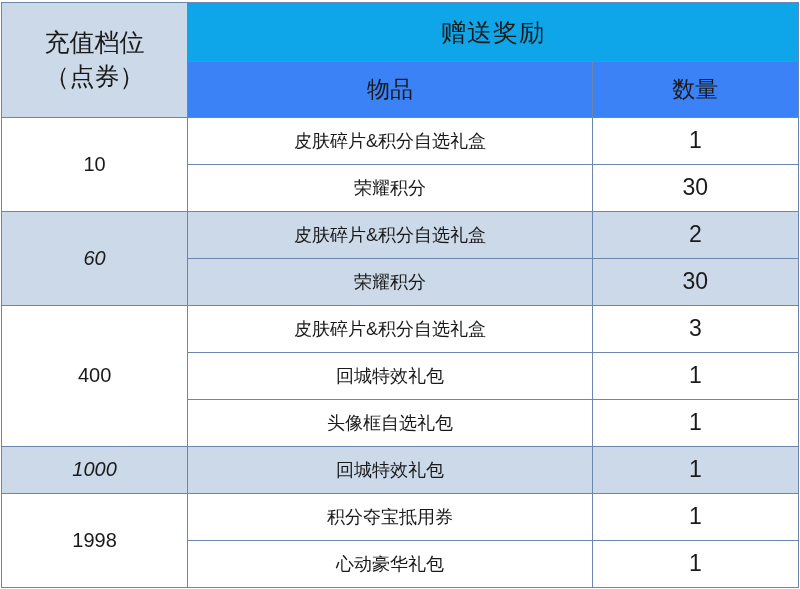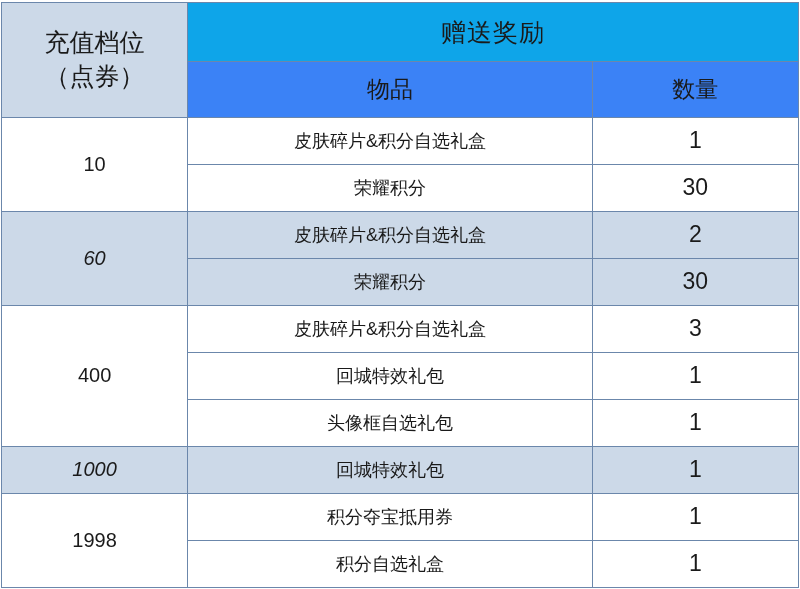--- a/index.html
+++ b/index.html
@@ -137,18 +137,18 @@
         <td class="item-cell">回城特效礼包</td>
         <td class="count-cell">1</td>
       </tr>
 
       <tr class="band-light">
         <td class="tier-cell tier-white" rowspan="2">1998</td>
         <td class="item-cell">积分夺宝抵用券</td>
         <td class="count-cell">1</td>
       </tr>
       <tr class="band-light">
-        <td class="item-cell">积分自选礼盒</td>
+        <td class="item-cell">心动豪华礼包</td>
         <td class="count-cell">1</td>
       </tr>
     </tbody>
   </table>
 </div>
 
 </body></html>

